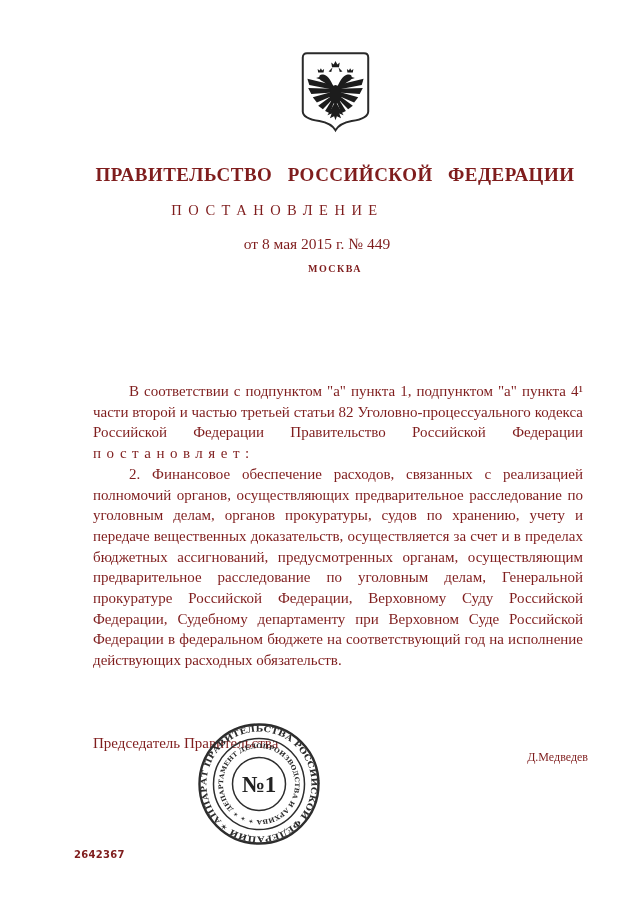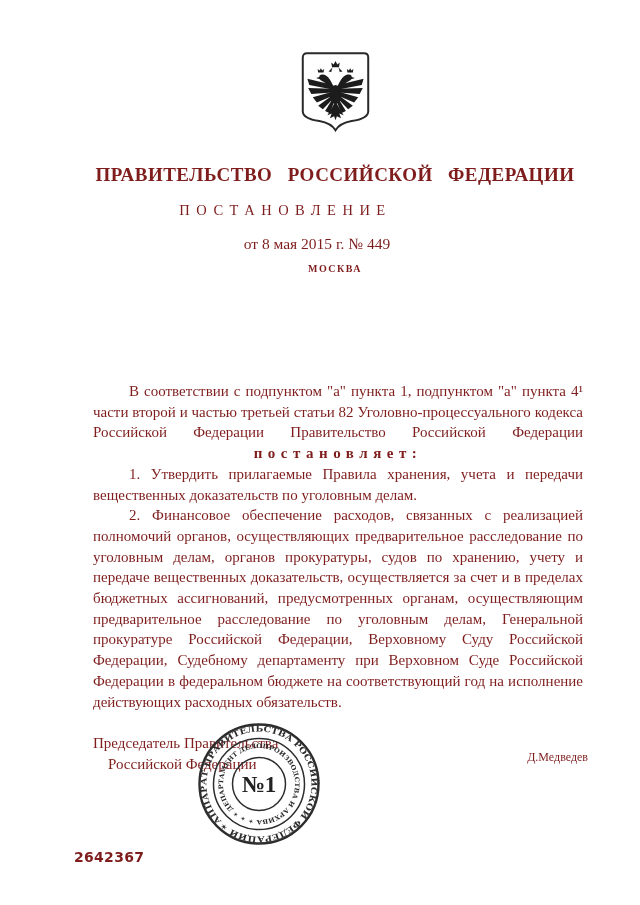--- a/index.html
+++ b/index.html
@@ -15,21 +15,21 @@
   
   .arms{position:absolute;left:282px;top:50px;width:77px;height:89px;}
   .arms svg{width:100%;height:100%;display:block;}
   
   .org{
     position:absolute;left:0;top:164px;width:640px;
     text-align:center;font-weight:bold;font-size:19px;
     letter-spacing:0.5px;word-spacing:10px;
   }
   .doctype{
-    position:absolute;left:12px;top:202px;width:517px;
+    position:absolute;left:4px;top:202px;width:517px;
     text-align:center;font-size:14.5px;letter-spacing:6.5px;
   }
   .dateline{
     position:absolute;left:0;top:235px;width:604px;
     text-align:center;font-size:15.5px;
   }
   .city{
     position:absolute;left:0;top:263px;width:640px;
     text-align:center;font-weight:bold;font-size:10px;letter-spacing:1.5px;
   }
@@ -39,21 +39,21 @@
     text-align:center;font-weight:bold;font-size:15px;line-height:19.5px;
   }
   
   .bodytext{
     position:absolute;left:78px;top:381px;width:490px;
     font-size:15px;line-height:20.7px;text-align:justify;
   }
   .bodytext p{margin:0;padding:0;text-indent:36px;}
   .bodytext p.intro{text-align-last:justify;}
   .bodytext p.resolves{
-    text-indent:0;font-weight:bold;letter-spacing:5.5px;text-align:center;
+    text-indent:0;font-weight:normal;letter-spacing:5.5px;text-align:left;
   }
   
   .sig-left{
     position:absolute;left:78px;top:733px;
     font-size:15px;line-height:21px;
   }
   .sig-left .l2{padding-left:15px;}
   .sig-name{
     position:absolute;right:67px;top:750px;font-size:12px;
   }
@@ -69,21 +69,21 @@
     font-size:6.3px;font-weight:bold;fill:#2d2d2d;
   }
   .stamp-center{
     font-family:"Liberation Serif",serif;
     font-size:23px;font-weight:bold;fill:#222222;
   }
   
   .footer-code{
     position:absolute;left:59px;top:849px;
     font-family:"DejaVu Sans",sans-serif;
-    font-weight:bold;font-size:14px;letter-spacing:0.3px;
+    font-weight:bold;font-size:10px;letter-spacing:0.3px;
   }
 </style>
 </head>
 <body>
 
 <div class="page">
 
   <div class="arms">
     <svg viewBox="0 0 100 114">
       <path d="M13,3.5 H87 Q92.5,3.5 92.5,9 V79 Q92.5,88 71,91.5 Q55.5,94.3 50,103.5 Q44.5,94.3 29,91.5 Q7.5,88 7.5,79 V9 Q7.5,3.5 13,3.5 Z" fill="#ffffff" stroke="#2a2a2a" stroke-width="2.6"></path>
@@ -113,27 +113,25 @@
 
   <div class="org">ПРАВИТЕЛЬСТВО РОССИЙСКОЙ ФЕДЕРАЦИИ</div>
   <div class="doctype">ПОСТАНОВЛЕНИЕ</div>
   <div class="dateline">от 8 мая 2015 г.  №  449</div>
   <div class="city">МОСКВА</div>
 
 
   <div class="bodytext">
     <p class="intro">В соответствии с подпунктом "а" пункта 1, подпунктом "а" пункта 4¹ части второй и частью третьей статьи 82 Уголовно-процессуального кодекса Российской Федерации Правительство Российской Федерации</p>
     <p class="resolves">постановляет:</p>
-    <p>1. Утвердить прилагаемые Правила хранения, учета и передачи вещественных доказательств по уголовным делам.</p>
     <p>2. Финансовое обеспечение расходов, связанных с реализацией полномочий органов, осуществляющих предварительное расследование по уголовным делам, органов прокуратуры, судов по хранению, учету и передаче вещественных доказательств, осуществляется за счет и в пределах бюджетных ассигнований, предусмотренных органам, осуществляющим предварительное расследование по уголовным делам, Генеральной прокуратуре Российской Федерации, Верховному Суду Российской Федерации, Судебному департаменту при Верховном Суде Российской Федерации в федеральном бюджете на соответствующий год на исполнение действующих расходных обязательств.</p>
   </div>
 
   <div class="sig-left">
     <div>Председатель Правительства</div>
-    <div class="l2">Российской Федерации</div>
   </div>
   <div class="sig-name">Д.Медведев</div>
 
   <div class="stamp">
     <svg viewBox="0 0 124 124">
       <defs>
         <path id="ringOuter" d="M 9.5,62 A 52.5,52.5 0 1 1 114.5,62 A 52.5,52.5 0 1 1 9.5,62"></path>
         <path id="ringInner" d="M 26,62 A 36,36 0 1 1 98,62 A 36,36 0 1 1 26,62"></path>
       </defs>
       <g fill="none" stroke="#2d2d2d">

